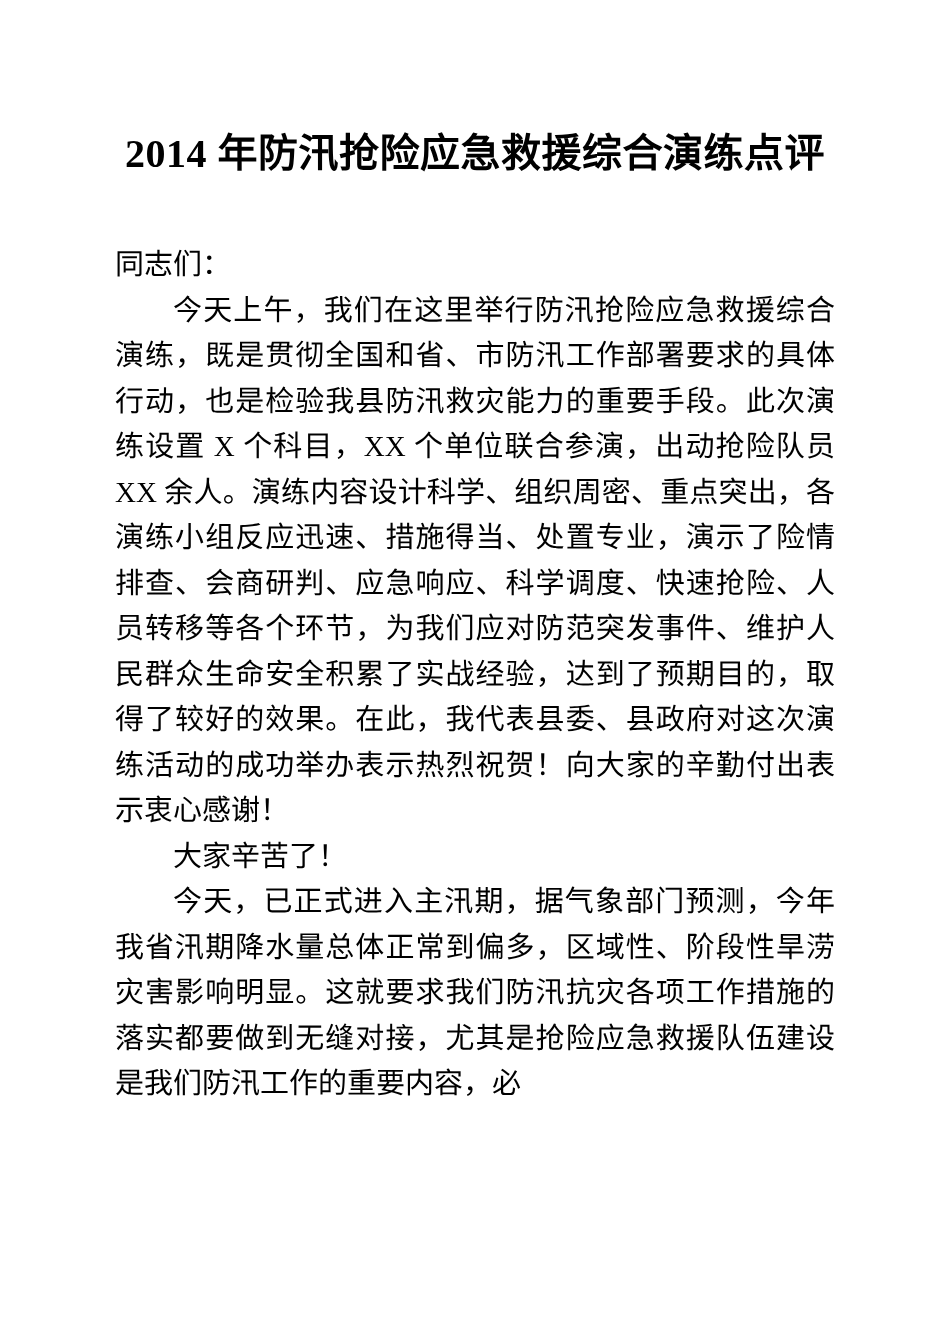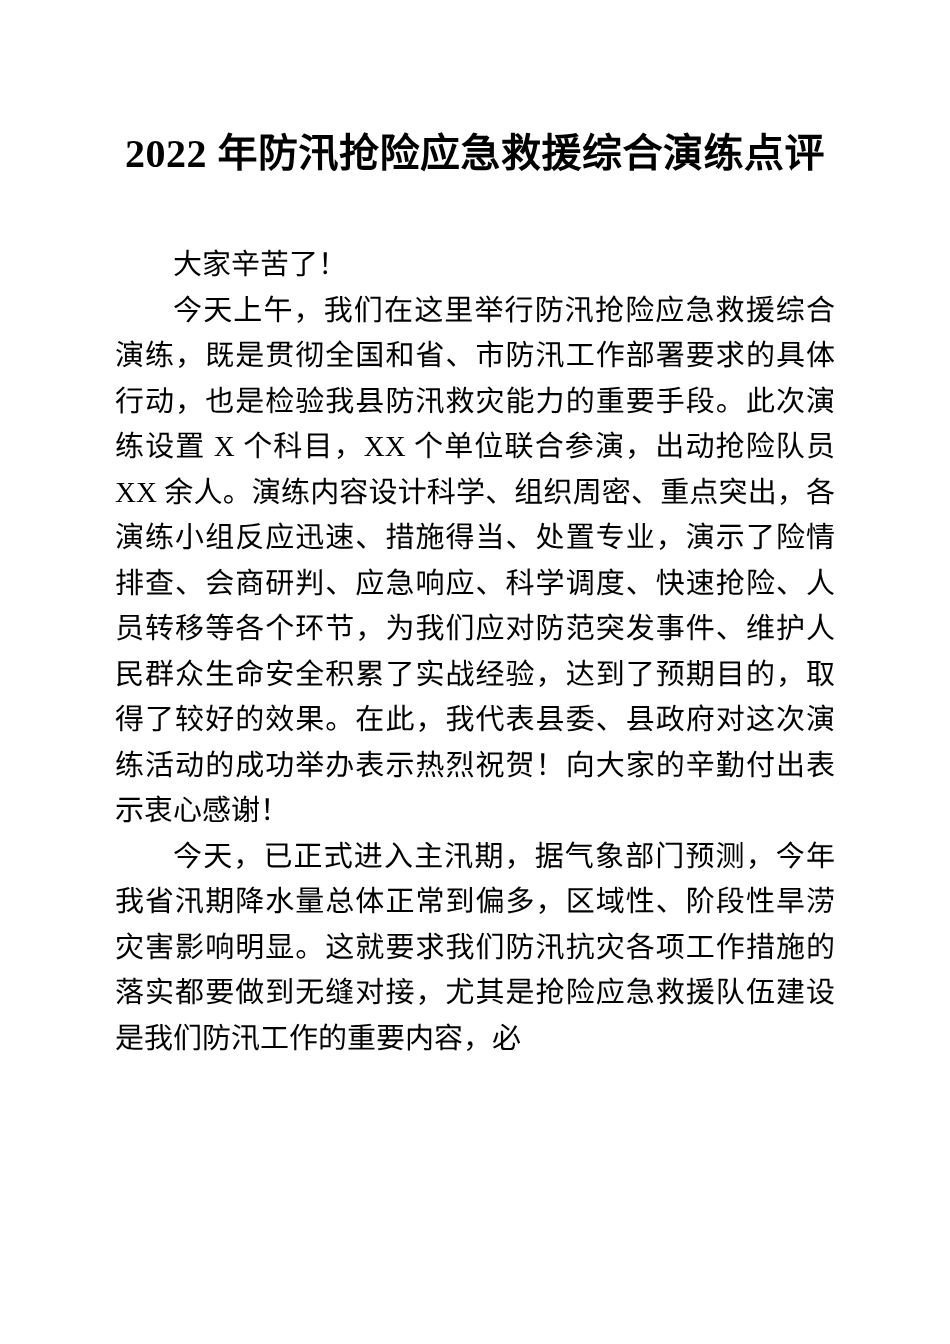--- a/index.html
+++ b/index.html
@@ -44,22 +44,23 @@
     text-justify: inter-ideograph;
     text-indent: 2em;
     color: #000000;
     word-break: break-all;
   }
 </style>
 </head>
 <body>
 
 <div class="page">
-  <h1 class="doc-title">2022 年防汛抢险应急救援综合演练点评</h1>
+  <h1 class="doc-title">2014 年防汛抢险应急救援综合演练点评</h1>
 
+  <p class="salutation">同志们：</p>
+
+  <p class="para">今天上午，我们在这里举行防汛抢险应急救援综合演练，既是贯彻全国和省、市防汛工作部署要求的具体行动，也是检验我县防汛救灾能力的重要手段。此次演练设置 X 个科目，XX 个单位联合参演，出动抢险队员 XX 余人。演练内容设计科学、组织周密、重点突出，各演练小组反应迅速、措施得当、处置专业，演示了险情排查、会商研判、应急响应、科学调度、快速抢险、人员转移等各个环节，为我们应对防范突发事件、维护人民群众生命安全积累了实战经验，达到了预期目的，取得了较好的效果。在此，我代表县委、县政府对这次演练活动的成功举办表示热烈祝贺！向大家的辛勤付出表示衷心感谢！</p>
 
   <p class="para">大家辛苦了！</p>
-
-  <p class="para">今天上午，我们在这里举行防汛抢险应急救援综合演练，既是贯彻全国和省、市防汛工作部署要求的具体行动，也是检验我县防汛救灾能力的重要手段。此次演练设置 X 个科目，XX 个单位联合参演，出动抢险队员 XX 余人。演练内容设计科学、组织周密、重点突出，各演练小组反应迅速、措施得当、处置专业，演示了险情排查、会商研判、应急响应、科学调度、快速抢险、人员转移等各个环节，为我们应对防范突发事件、维护人民群众生命安全积累了实战经验，达到了预期目的，取得了较好的效果。在此，我代表县委、县政府对这次演练活动的成功举办表示热烈祝贺！向大家的辛勤付出表示衷心感谢！</p>
 
 
   <p class="para">今天，已正式进入主汛期，据气象部门预测，今年我省汛期降水量总体正常到偏多，区域性、阶段性旱涝灾害影响明显。这就要求我们防汛抗灾各项工作措施的落实都要做到无缝对接，尤其是抢险应急救援队伍建设是我们防汛工作的重要内容，必</p>
 </div>
 
 </body></html>

